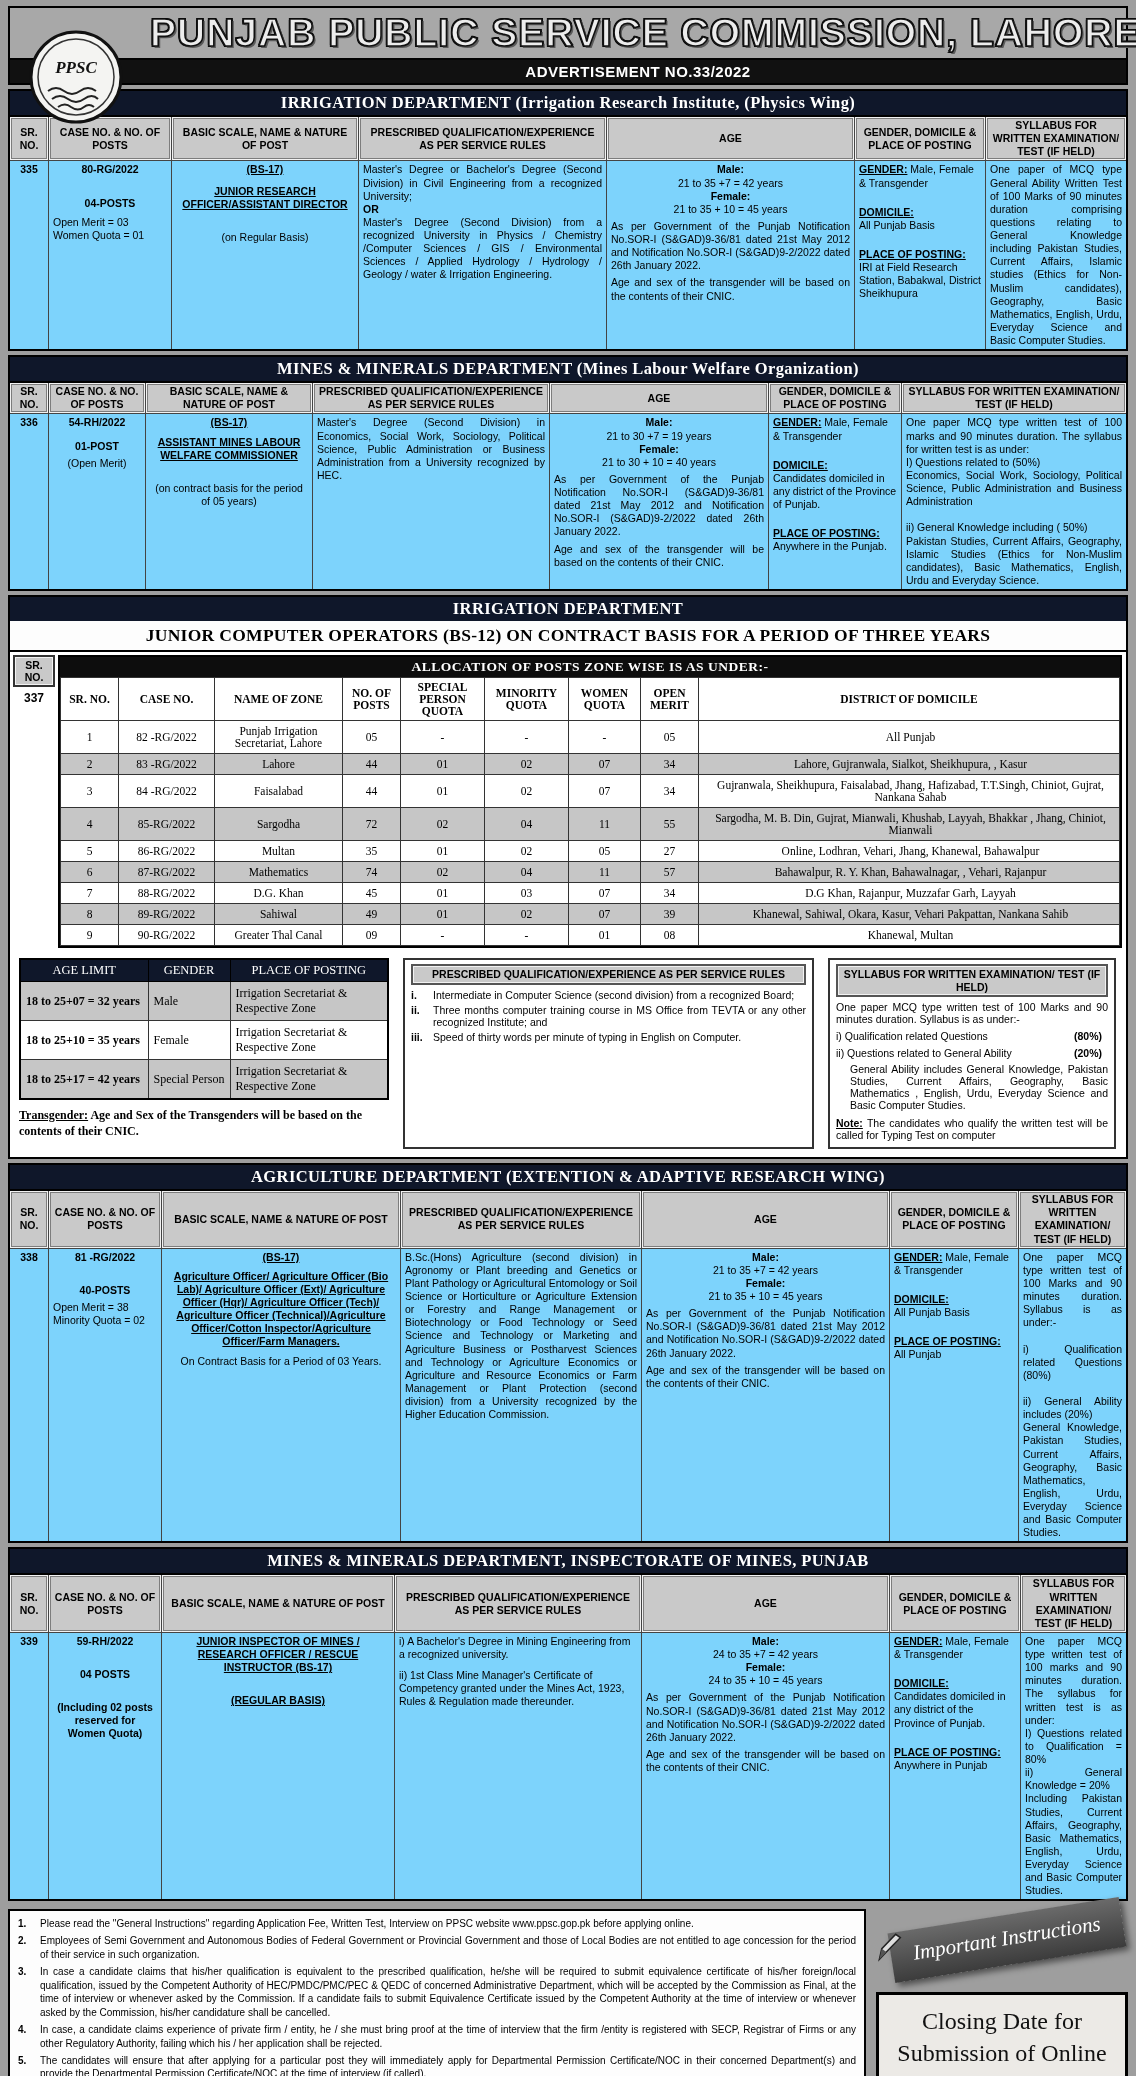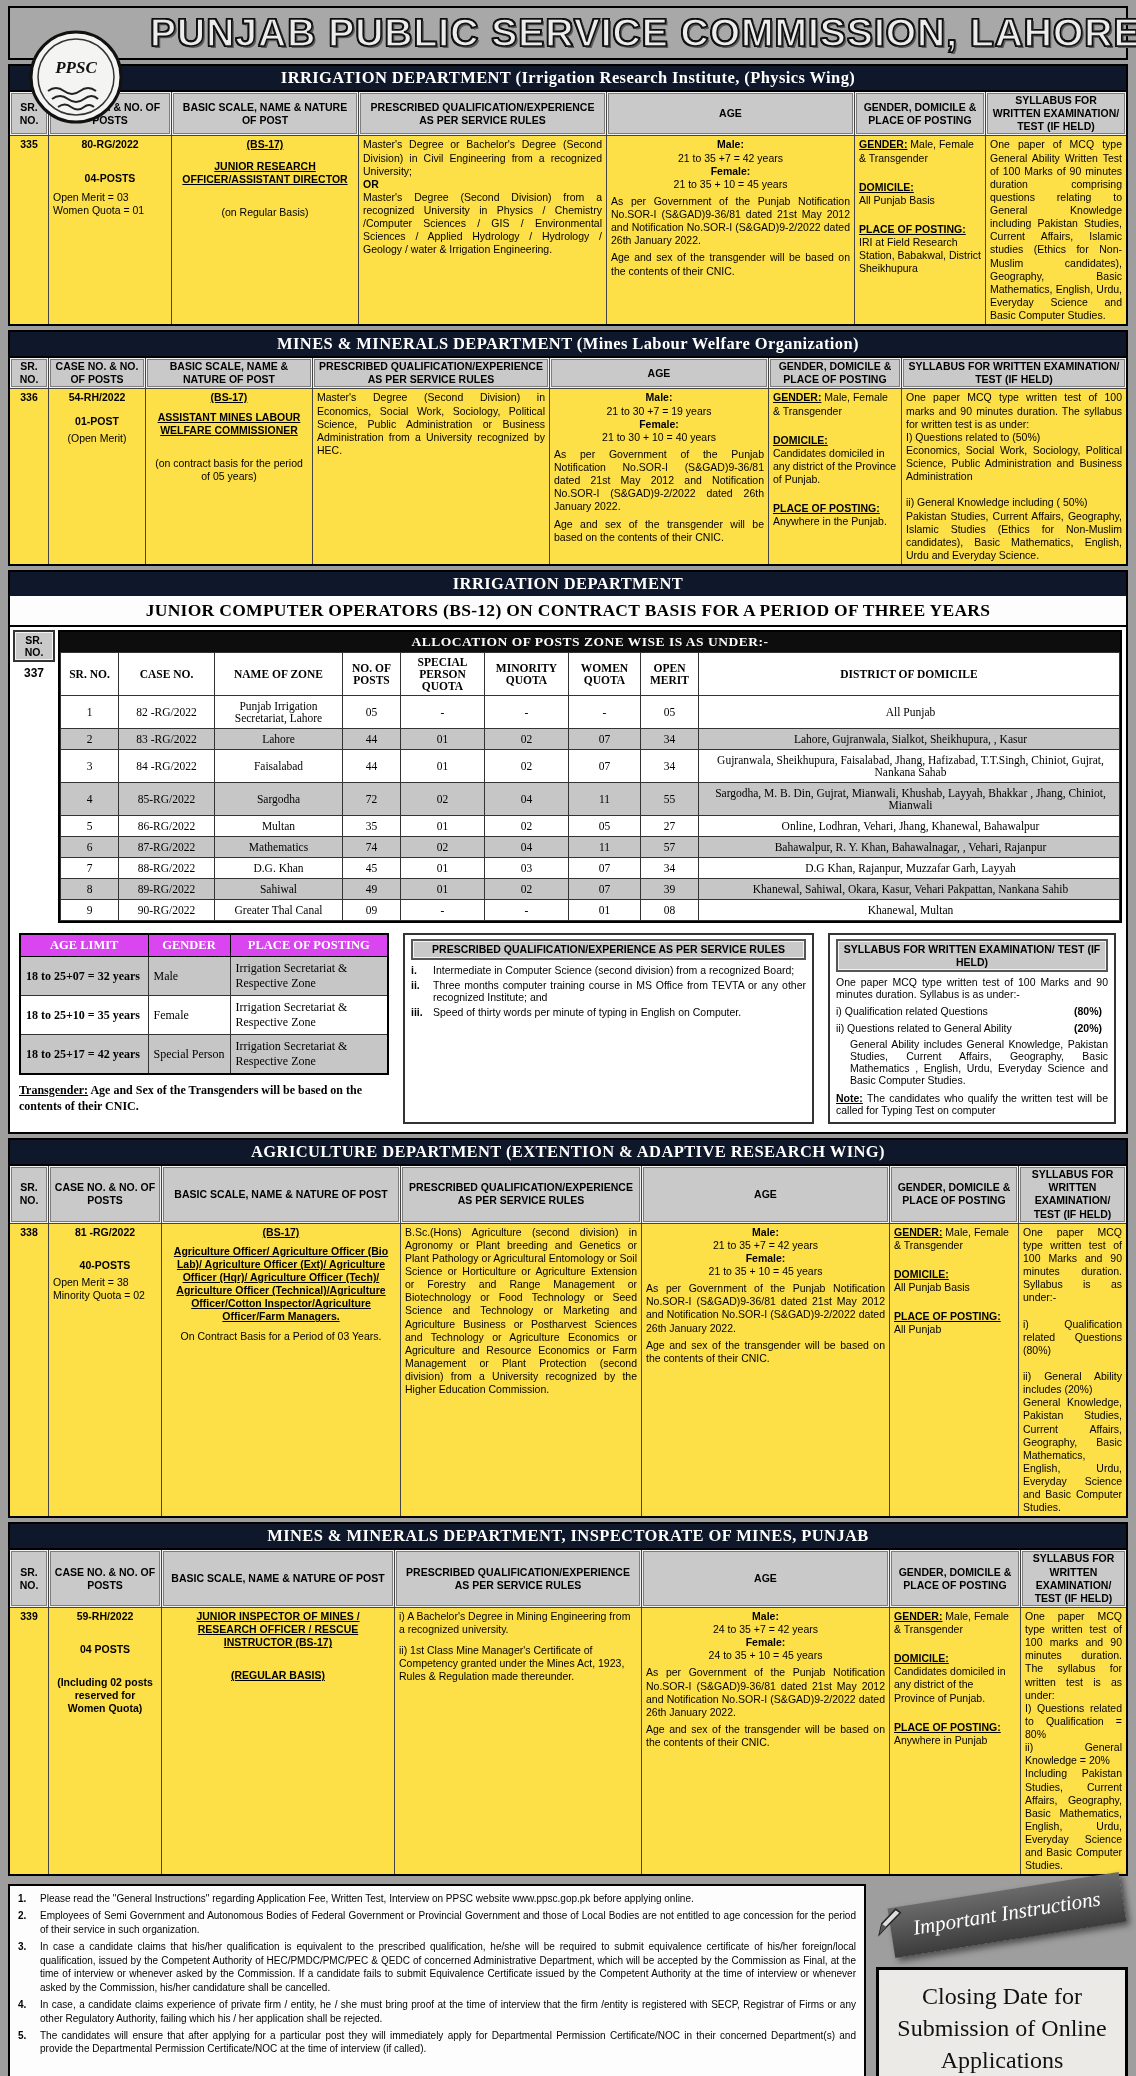--- a/index.html
+++ b/index.html
@@ -15,21 +15,21 @@
     text-shadow:2px 2px 0 #5a5a5a, -1px -1px 0 #000, 1px -1px 0 #000, -1px 1px 0 #000, 1px 1px 0 #000; white-space:nowrap;}
   .adbar { background:#111; color:#fff; font-weight:bold; font-size:15px; letter-spacing:.5px;
     text-align:center; padding:3px 0 3px 140px; border-top:2px solid #000; }
 
   
   .secbar { background:#0f172a; color:#fff; font-family:"Liberation Serif",serif; font-weight:bold;
     font-size:16.5px; text-align:center; padding:2px 0; border:2px solid #000; border-bottom:none; margin-top:4px; letter-spacing:.4px;}
 
   
   .job { display:grid; gap:1px; background:#444; border:2px solid #000; }
-  .job > div { background:#fde047; padding:2px 4px; font-size:10.5px; line-height:1.25; }
+  .job > div { background:#7dd3fc; padding:2px 4px; font-size:10.5px; line-height:1.25; }
   .hdr { background:#c9c9c9 !important; font-weight:bold; text-align:center; display:flex;
     align-items:center; justify-content:center; font-size:10.5px; line-height:1.15;
     box-shadow: inset 0 0 0 1px #f2f2f2, inset 0 0 0 2px #7d7d7d; min-height:28px; padding:2px 3px;}
   .g335 { grid-template-columns:38px 122px 186px 247px 247px 130px 1fr; }
   .g336 { grid-template-columns:38px 96px 166px 236px 218px 132px 1fr; }
   .g338 { grid-template-columns:38px 112px 238px 240px 247px 128px 1fr; }
   .g339 { grid-template-columns:38px 112px 232px 246px 247px 130px 1fr; }
   .g335 .cell { min-height:122px; } .g336 .cell { min-height:128px; }
   .g338 .cell { min-height:218px; } .g339 .cell { min-height:182px; }
   .ctr { text-align:center; } .just { text-align:justify; } .bold { font-weight:bold; }
@@ -49,21 +49,21 @@
   .alloc-title { background:#0d0d0d; color:#fff; font-family:"Liberation Serif",serif; font-weight:bold;
     font-size:13.5px; text-align:center; padding:2px 0; letter-spacing:.5px;}
   table.zone { width:100%; border-collapse:collapse; font-family:"Liberation Serif",serif; font-size:11.5px; }
   table.zone th { font-weight:bold; border:1px solid #333; padding:3px 2px; text-align:center; font-size:11.5px; background:#fff;}
   table.zone td { border:1px solid #333; padding:4px 3px; text-align:center; min-height:26px;}
   table.zone tr:nth-child(even) td { background:#c6c6c6; }
   table.zone td:nth-child(9){ padding-left:6px; }
   .panels { display:flex; gap:14px; margin-top:10px; padding:0 6px; }
   .agepanel { width:370px; flex:0 0 370px; }
   table.agetab { border-collapse:collapse; width:100%; font-family:"Liberation Serif",serif; font-size:12px; border:2px solid #000;}
-  table.agetab th { background:#d946ef; color:#fff; font-weight:bold; padding:3px 4px; border:1px solid #000; font-size:12.5px;}
+  table.agetab th { background:#0f172a; color:#fff; font-weight:normal; padding:3px 4px; border:1px solid #000; font-size:12.5px;}
   table.agetab td { border:1px solid #333; padding:4px 5px; }
   table.agetab td:first-child { font-weight:bold; }
   table.agetab tr:nth-child(odd) td { background:#c6c6c6; }
   .trannote { font-family:"Liberation Serif",serif; font-weight:bold; font-size:12px; margin-top:8px; line-height:1.3;}
   .panel { border:2px solid #333; padding:4px 6px 6px 6px; background:#fff; }
   .qualpanel { flex:1; }
   .sylpanel { width:288px; flex:0 0 288px; }
   .panel-hdr { border:2px solid #555; background:#c9c9c9; box-shadow:inset 0 0 0 1px #f2f2f2;
     font-weight:bold; font-size:10.5px; text-align:center; padding:2px 4px; margin-bottom:4px; line-height:1.2;}
   .numlist { font-size:10.5px; }
@@ -100,20 +100,23 @@
       <svg width="96" height="96" viewBox="0 0 96 96">
         <circle cx="48" cy="48" r="45" fill="#f4f4f2" stroke="#111" stroke-width="3"></circle>
         <circle cx="48" cy="48" r="38" fill="none" stroke="#333" stroke-width="1.5"></circle>
         <text x="48" y="44" text-anchor="middle" font-family="Liberation Serif,serif" font-style="italic" font-weight="bold" font-size="17" fill="#111">PPSC</text>
         <path d="M20 62 q8 -6 16 0 q8 6 16 0 q8 -6 16 0" fill="none" stroke="#222" stroke-width="2"></path>
         <path d="M24 70 q8 -6 16 0 q8 6 16 0 q8 -6 14 0" fill="none" stroke="#222" stroke-width="2"></path>
         <path d="M30 78 q7 -5 13 0 q7 5 13 0 q5 -4 10 0" fill="none" stroke="#222" stroke-width="2"></path>
       </svg>
     </div>
     <div class="title">PUNJAB PUBLIC SERVICE COMMISSION, LAHORE</div>
+    <div class="adbar">
+      <span>ADVERTISEMENT NO.33/2022</span>
+    </div>
   </div>
 
   <div class="secbar">IRRIGATION DEPARTMENT (Irrigation Research Institute, (Physics Wing)</div>
   <div class="job g335">
     <div class="hdr">SR. NO.</div>
     <div class="hdr">CASE NO. &amp; NO. OF POSTS</div>
     <div class="hdr">BASIC SCALE, NAME &amp; NATURE OF POST</div>
     <div class="hdr">PRESCRIBED QUALIFICATION/EXPERIENCE AS PER SERVICE RULES</div>
     <div class="hdr">AGE</div>
     <div class="hdr">GENDER, DOMICILE &amp; PLACE OF POSTING</div>

